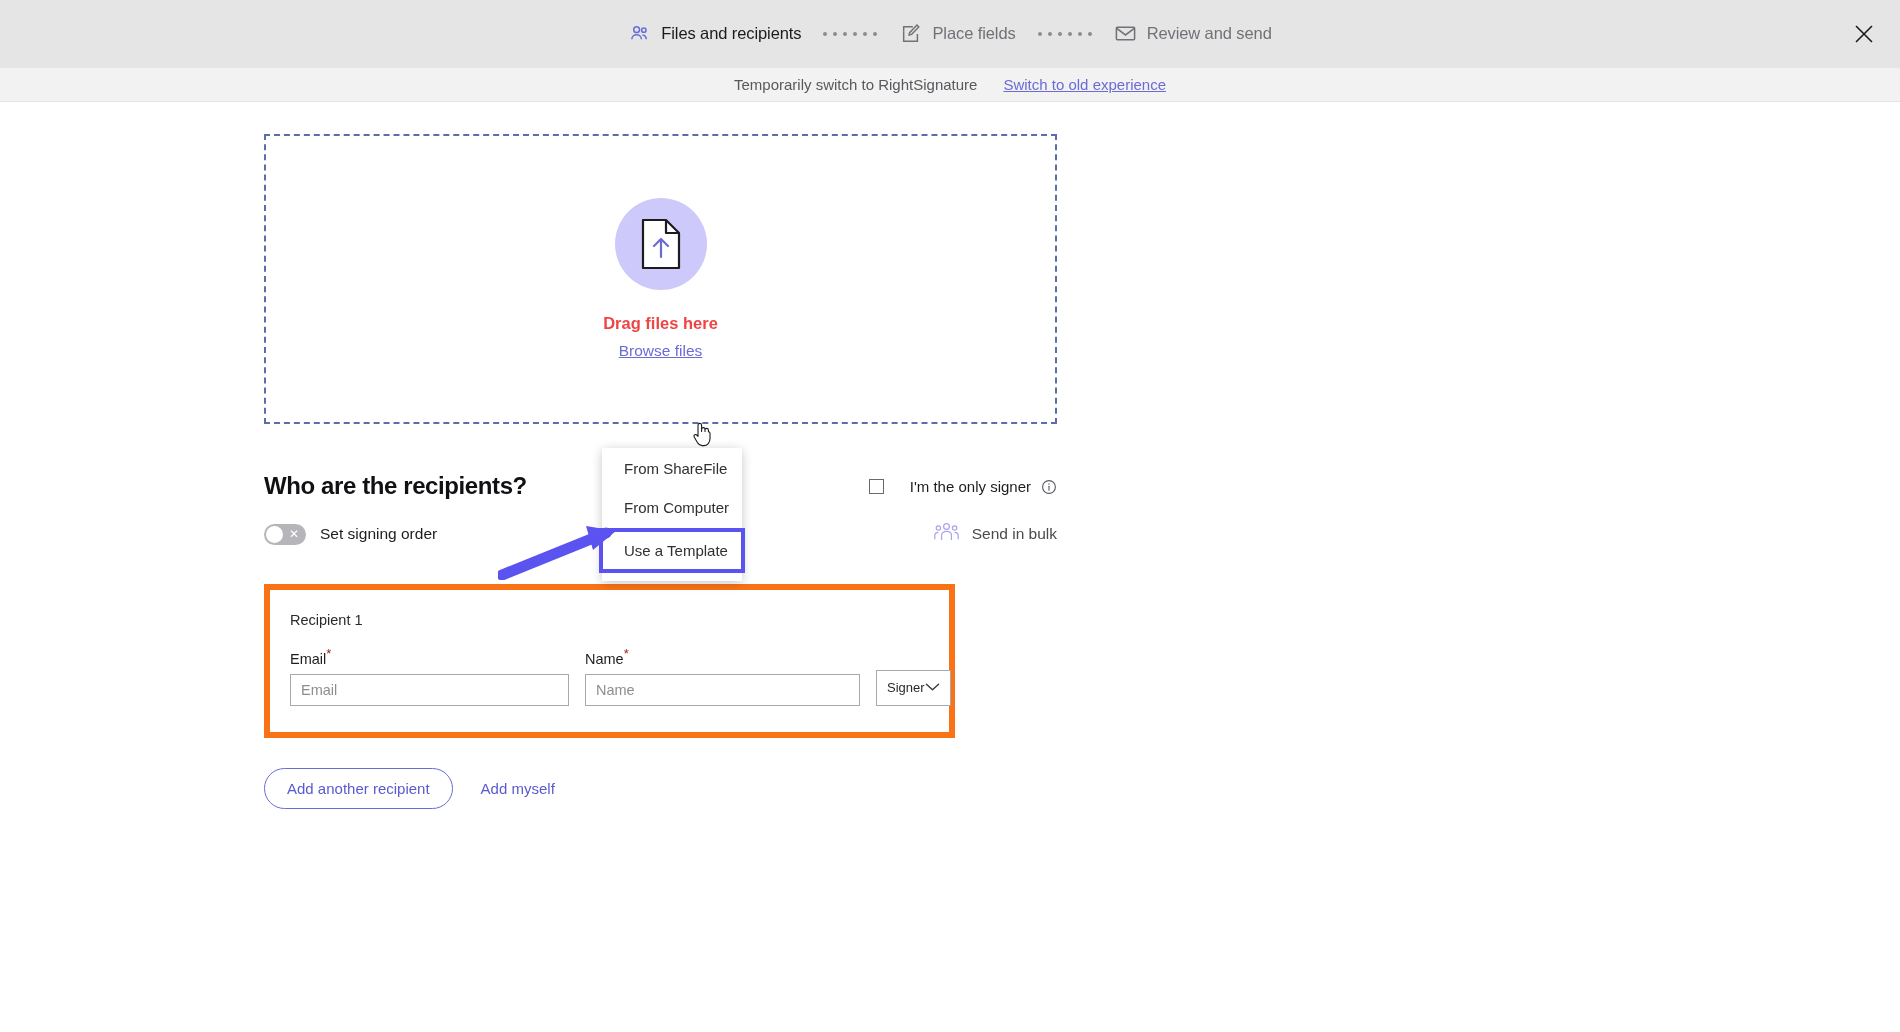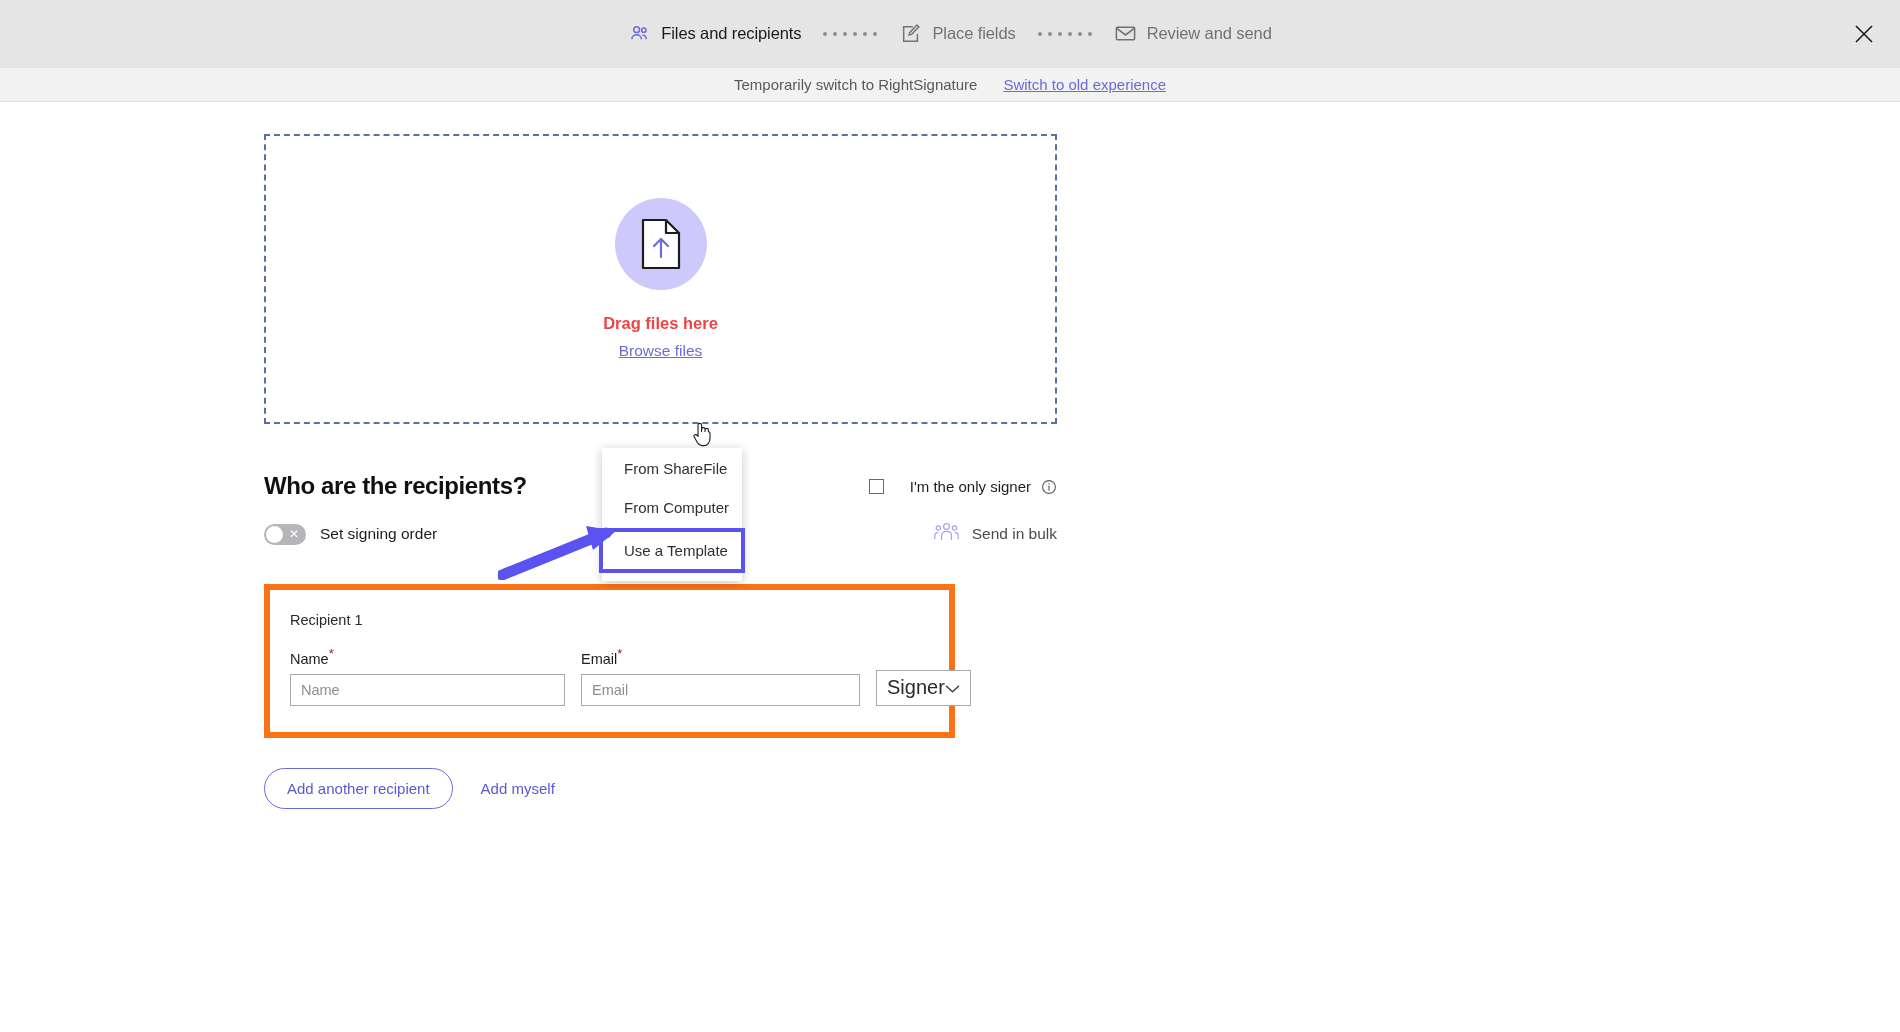--- a/index.html
+++ b/index.html
@@ -158,21 +158,21 @@
     height: 32px; border: 1px solid #a9a9ad; background: #fff;
     font-size: 14.5px; color: #141417; padding: 0 10px;
     font-family: "Liberation Sans", sans-serif;
   }
   .text-input::placeholder { color: #8e8e92; }
   .name-input { width: 275px; }
   .email-input { width: 279px; }
   .select-box {
     width: 105px; height: 36px; border: 1px solid #a9a9ad; background: #fff;
     display: flex; align-items: center; padding: 0 10px;
-    font-size: 20px; color: #2a2a2d; cursor: pointer;
+    font-size: 13px; color: #2a2a2d; cursor: pointer;
   }
   .chev { margin-left: auto; }
 
   
   .btn-row { margin-top: 30px; display: flex; align-items: center; gap: 22px; }
   .btn-outline {
     border: 1.5px solid #6b6bd6; border-radius: 22px;
     padding: 11px 22px; font-size: 15px; color: #5a5ad0;
     background: #fff; cursor: pointer;
     font-family: "Liberation Sans", sans-serif;
@@ -301,29 +301,29 @@
       </span>
       <span class="bulk-label">Send in bulk</span>
     </span>
   </div>
 
   <div class="recipient-card">
     <div class="recipient-title">Recipient 1</div>
     <div class="fields">
       <div class="field-col">
         <label class="field-label">
+          <span>Email</span><span class="req">*</span>
+        </label>
+        <input class="text-input email-input" type="text" placeholder="Email" style="">
+      </div>
+      <div class="field-col">
+        <label class="field-label">
           <span>Name</span><span class="req">*</span>
         </label>
         <input class="text-input name-input" type="text" placeholder="Name" style="">
-      </div>
-      <div class="field-col">
-        <label class="field-label">
-          <span>Email</span><span class="req">*</span>
-        </label>
-        <input class="text-input email-input" type="text" placeholder="Email" style="">
       </div>
       <div class="select-box">
         <span>Signer</span>
         <span class="chev">
           <svg width="15" height="10" viewBox="0 0 16 10" fill="none" stroke="#3a3a3e" stroke-width="1.5">
             <path d="M1.5 2L8 8l6.5-6" stroke-linecap="round" stroke-linejoin="round"></path>
           </svg>
         </span>
       </div>
     </div>

